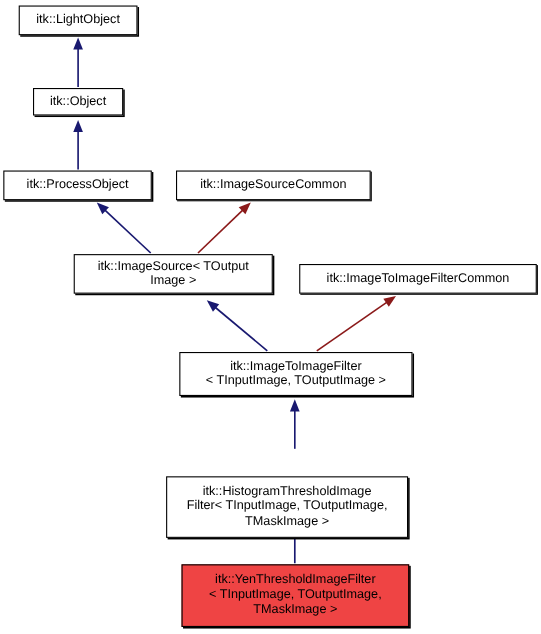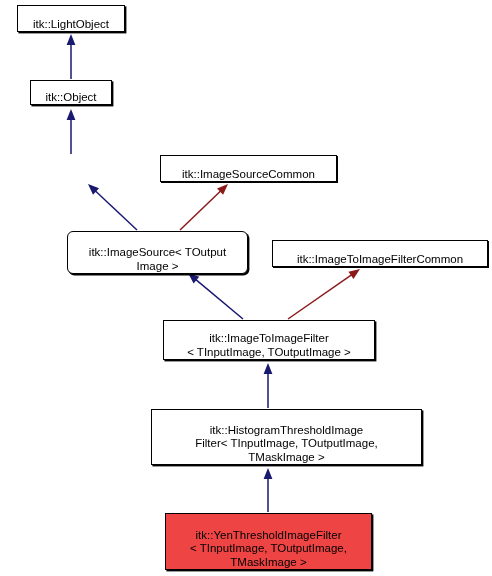--- a/index.html
+++ b/index.html
@@ -25,21 +25,21 @@
     width: 492px;
     height: 576px;
     pointer-events: none;
   }
   .node {
     position: absolute;
     box-sizing: border-box;
     background: #ffffff;
     border: 1px solid #000000;
     display: flex;
-    align-items: flex-end;
+    align-items: center;
     justify-content: center;
     text-align: center;
     color: #000000;
     font-family: "Liberation Sans", sans-serif;
     font-size: 11.5px;
     line-height: 13.5px;
     letter-spacing: 0px;
     white-space: pre-line;
     z-index: 3;
   }
@@ -92,25 +92,26 @@
         <line x1="268" y1="408" x2="268" y2="372.5" stroke="#191970" stroke-width="1.5"></line>
         <polygon points="268,363 272.4,374 263.6,374" fill="#191970"></polygon>
       </g>
       <g>
         <line x1="268" y1="512" x2="268" y2="477.5" stroke="#191970" stroke-width="1.5"></line>
         <polygon points="268,468 272.4,479 263.6,479" fill="#191970"></polygon>
       </g>
     </svg>
 <div class="node bold" style="left: 17px; top: 5px; width: 108px; height: 27px;"><span class="node-label">itk::LightObject</span></div>
     <div class="node bold" style="left: 30px; top: 80px; width: 82px; height: 25px;"><span class="node-label">itk::Object</span></div>
+    <div class="node bold" style="left: 3px; top: 155px; width: 135px; height: 27px;"><span class="node-label">itk::ProcessObject</span></div>
     <div class="node thin" style="left: 160px; top: 155px; width: 177px; height: 27px;"><span class="node-label">itk::ImageSourceCommon</span></div>
-    <div class="node bold" style="left: 67px; top: 231px; width: 181px; height: 43px; border-radius: 6px;"><span class="node-label">itk::ImageSource&lt; TOutput
+    <div class="node bold" style="left: 67px; top: 231px; width: 181px; height: 36px;"><span class="node-label">itk::ImageSource&lt; TOutput
 Image &gt;</span></div>
     <div class="node bold" style="left: 163px; top: 320px; width: 212px; height: 40px;"><span class="node-label">itk::ImageToImageFilter
 &lt; TInputImage, TOutputImage &gt;</span></div>
     <div class="node thin" style="left: 272px; top: 240px; width: 216px; height: 27px;"><span class="node-label">itk::ImageToImageFilterCommon</span></div>
-    <div class="node bold" style="left: 151px; top: 409px; width: 271px; height: 56px;"><span class="node-label">itk::HistogramThresholdImage
+    <div class="node bold" style="left: 151px; top: 433px; width: 220px; height: 56px;"><span class="node-label">itk::HistogramThresholdImage
 Filter&lt; TInputImage, TOutputImage,
 TMaskImage &gt;</span></div>
     <div class="node bold highlight" style="left: 165px; top: 513px; width: 207px; height: 57px;"><span class="node-label">itk::YenThresholdImageFilter
 &lt; TInputImage, TOutputImage,
 TMaskImage &gt;</span></div>
   </div>
 
 </body></html>

